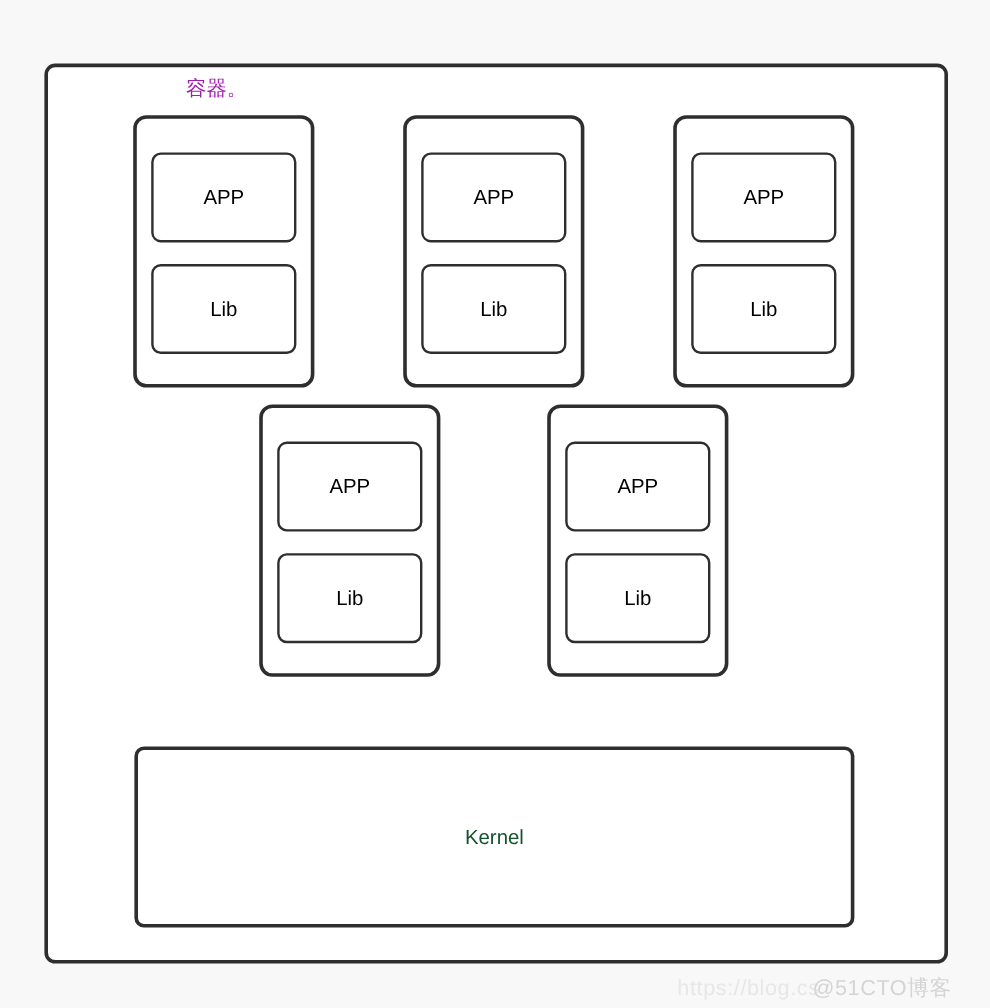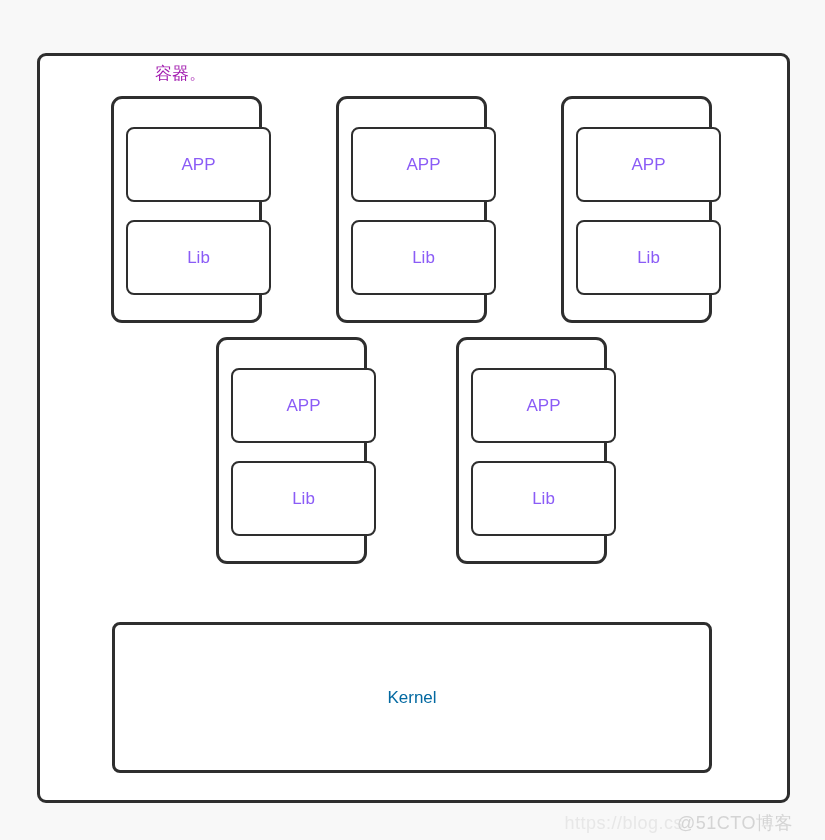--- a/index.html
+++ b/index.html
@@ -43,50 +43,50 @@
     background: #ffffff;
   }
   .c1 { left: 71px;  top: 40px; }
   .c2 { left: 296px; top: 40px; }
   .c3 { left: 521px; top: 40px; }
   .c4 { left: 176px; top: 281px; }
   .c5 { left: 416px; top: 281px; }
   .inner-box {
     position: absolute;
     left: 12px;
-    width: 145px;
+    width: 121px;
     height: 75px;
     border: 2.5px solid #2e2e2e;
     border-radius: 8px;
     box-sizing: border-box;
     background: #ffffff;
     display: flex;
     align-items: center;
     justify-content: center;
     font-size: 17px;
-    color: #8b5cf6;
+    color: #000000;
     text-align: right;
   }
   .inner-app { top: 28px; }
   .inner-lib { top: 121px; }
   .kernel {
     position: absolute;
     left: 72px;
     top: 566px;
     width: 600px;
     height: 151px;
     border: 3px solid #2e2e2e;
     border-radius: 8px;
     box-sizing: border-box;
     background: #ffffff;
     display: flex;
     align-items: center;
     justify-content: center;
     font-size: 17px;
-    color: #0369a1;
+    color: #14532d;
   }
   .watermark {
     position: absolute;
     right: 32px;
     top: 811px;
     font-size: 18px;
     letter-spacing: 0.5px;
     white-space: nowrap;
     user-select: none;
   }

